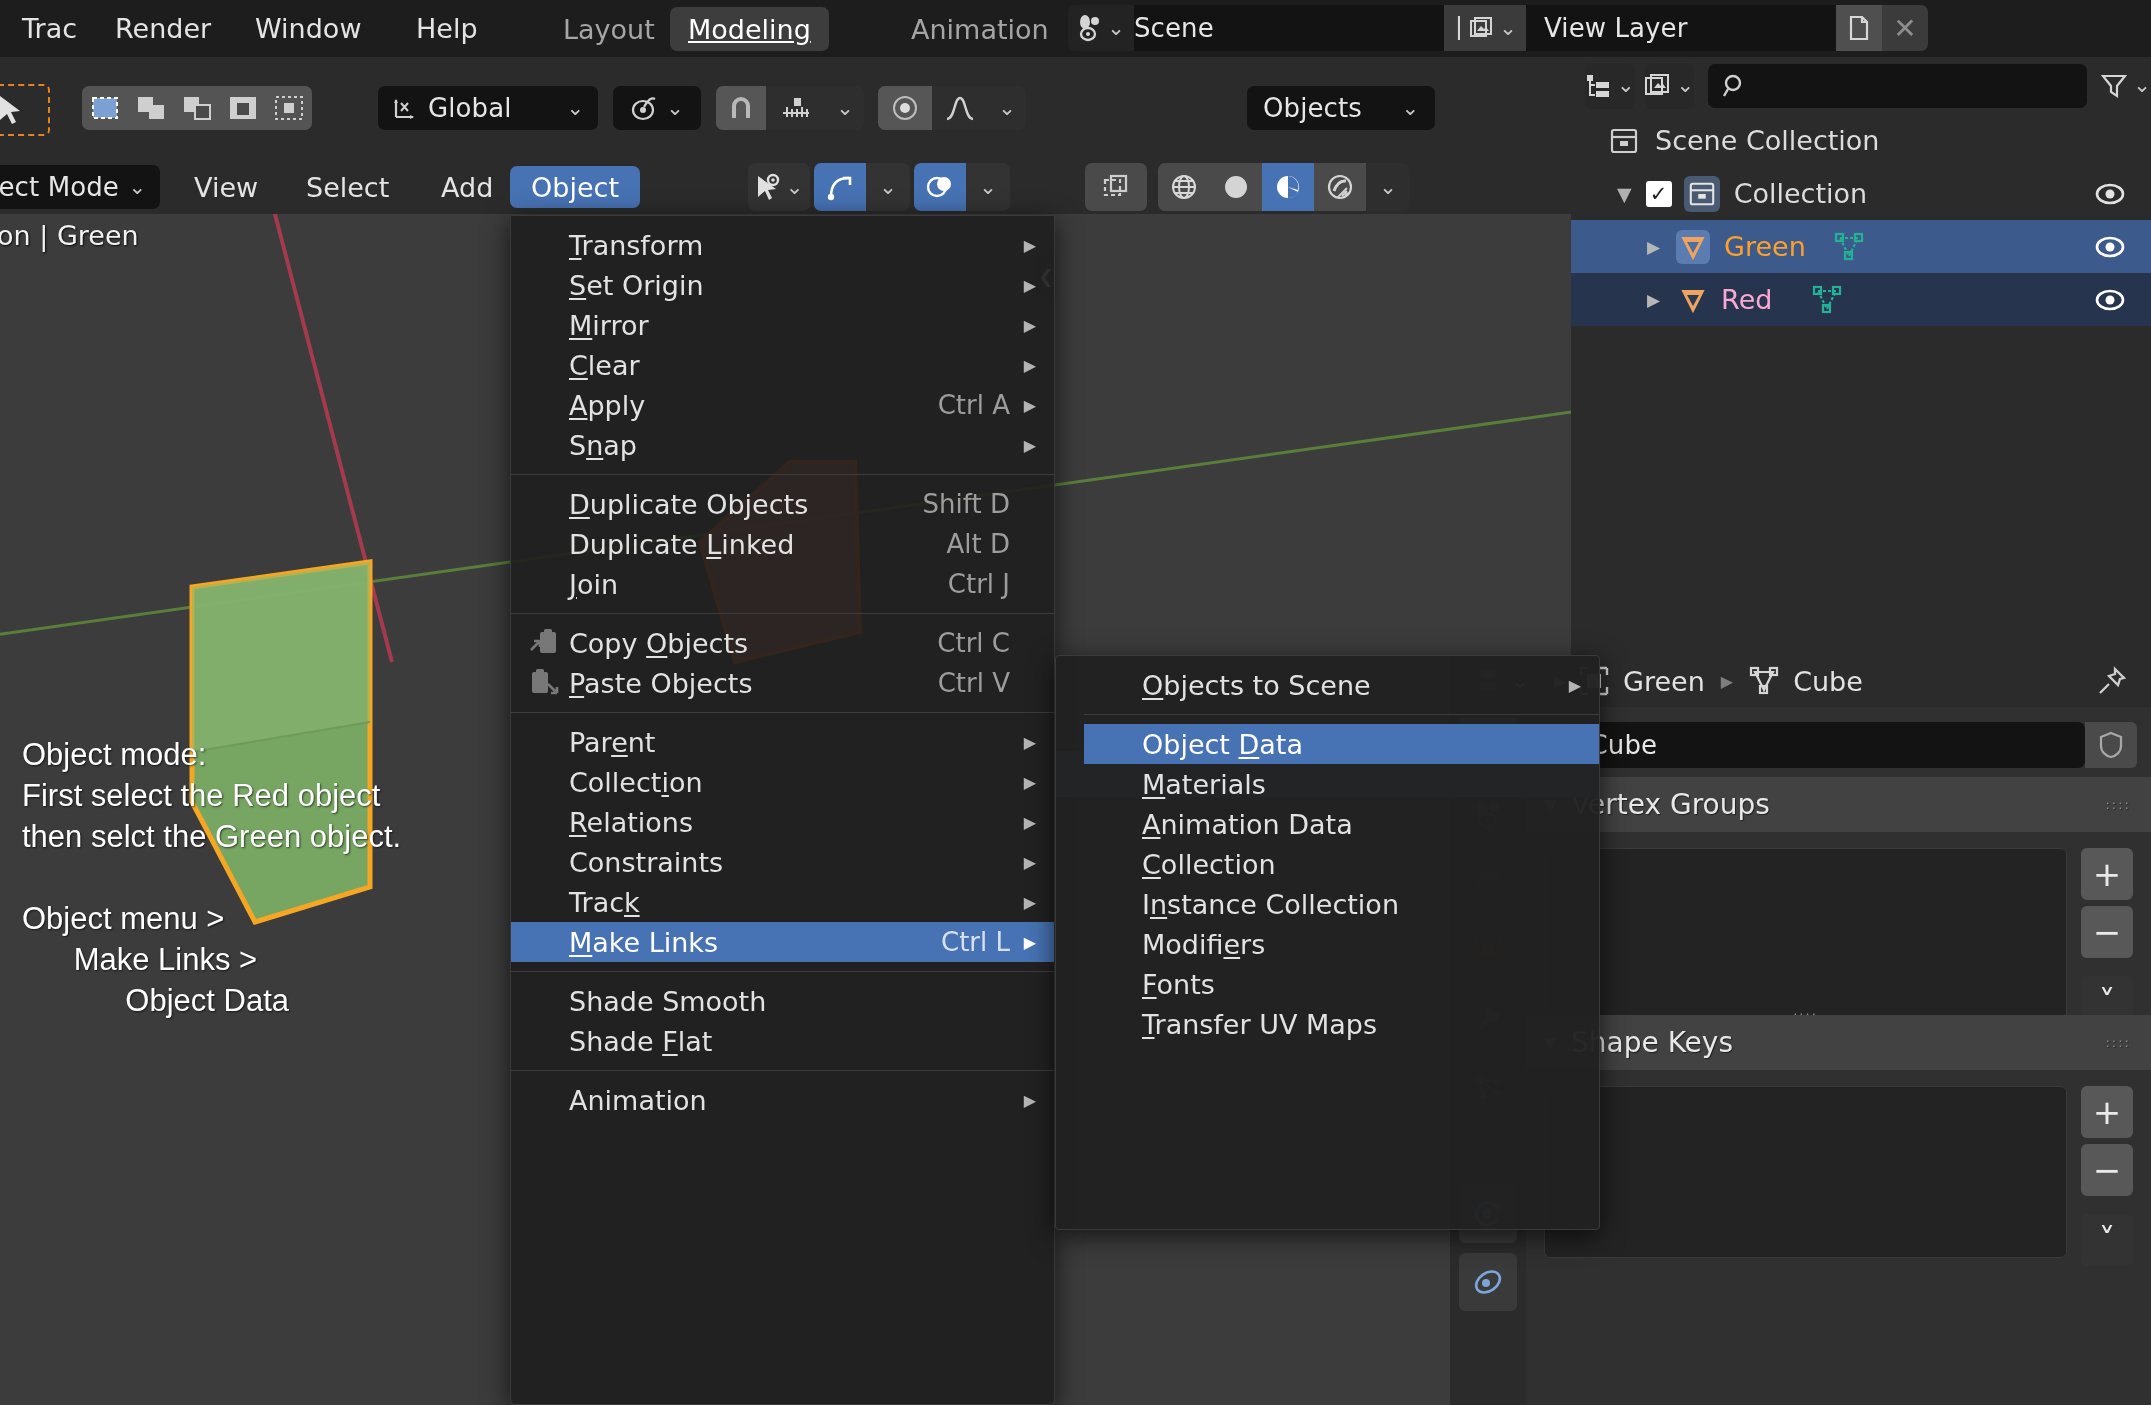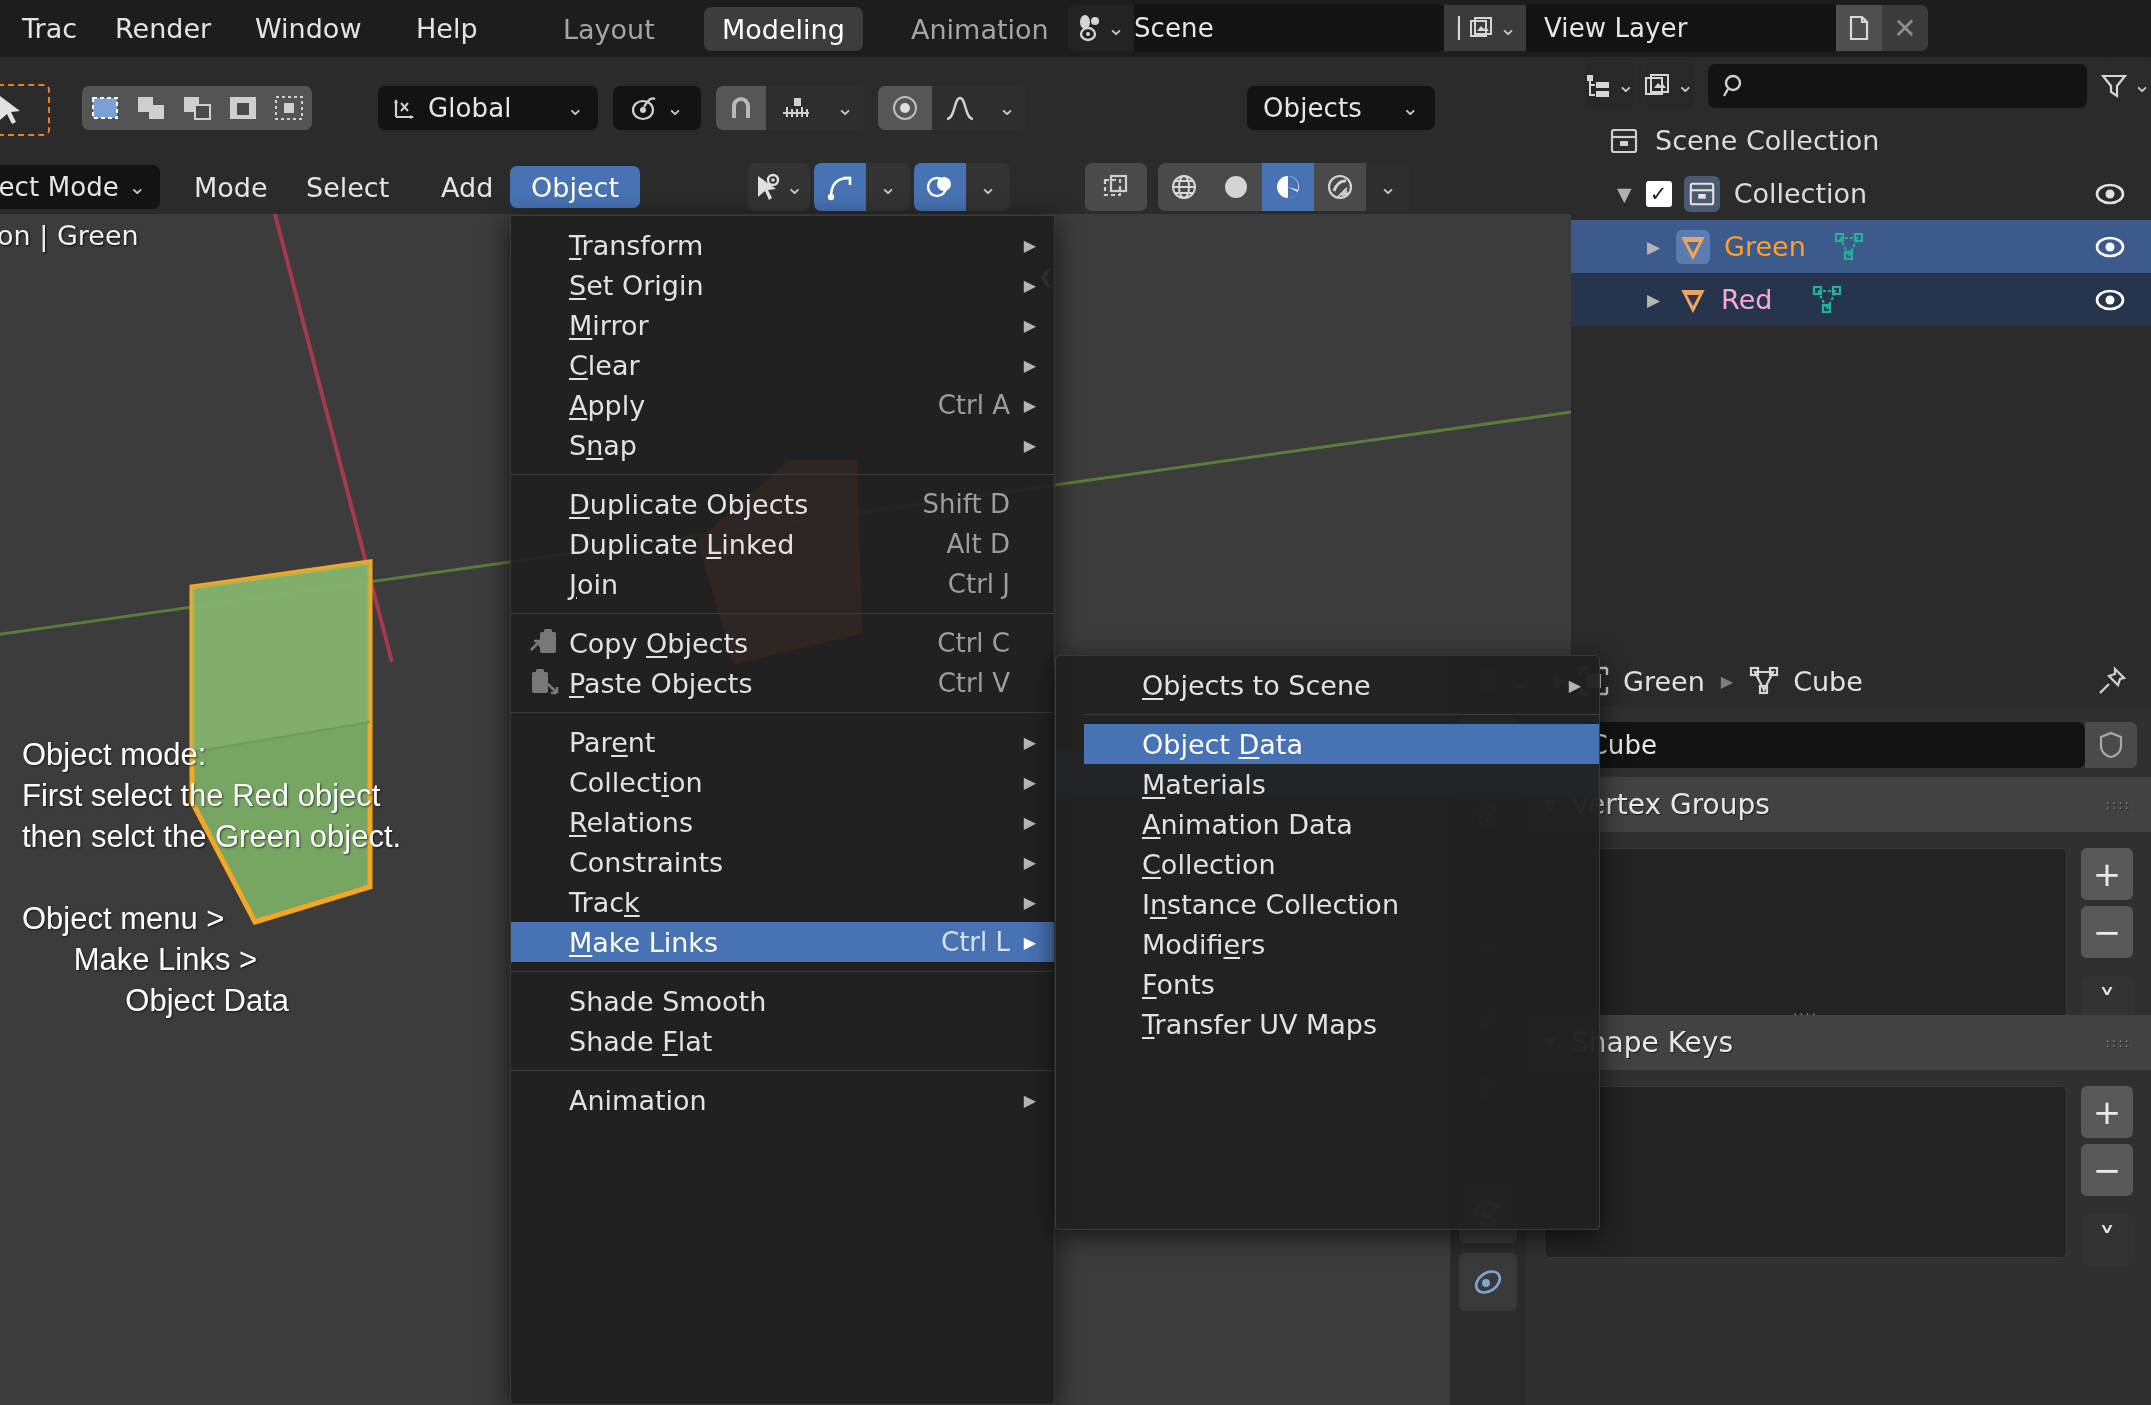--- a/index.html
+++ b/index.html
@@ -132,21 +132,21 @@
 
   <div id="topbar" class="abs">
     <span class="abs mitem" style="left:22px;">Trac</span>
     <span class="abs mitem" style="left:115px;">Render</span>
     <span class="abs mitem" style="left:255px;">Window</span>
     <span class="abs mitem" style="left:416px;">Help</span>
 
     <div class="abs wstab" style="left:545px; top:7px;">
       <span>Layout</span>
     </div>
-    <div class="abs wstab on" style="left:704px; top:7px;">
+    <div class="abs wstab on" style="left:670px; top:7px;text-decoration:underline;">
       <span>Modeling</span>
     </div>
     <div class="abs wstab" style="left:893px; top:7px;">
       <span>Animation</span>
     </div>
 
     <div class="abs idblock" style="left:1068px; top:5px;">
       <div style="width:66px;height:46px;background:#232323;border-radius:7px 0 0 7px;
                   display:flex;align-items:center;justify-content:center;gap:4px;">
         <svg width="26" height="28" viewBox="0 0 26 28">
@@ -304,21 +304,21 @@
 
   <div id="vpheader" class="abs"></div>
 
   <div class="abs fieldbox" style="left:-60px; top:162px; width:220px; height:44px;
        top:165px; padding:0 14px; justify-content:space-between;">
     <span class="txt">Object Mode</span>
     <span class="chev">⌄</span>
   </div>
 
   <div class="abs menubtn" style="left:178px; top:166px;">
-    <span>Mode</span>
+    <span>View</span>
   </div>
   <div class="abs menubtn" style="left:290px; top:166px;">
     <span>Select</span>
   </div>
   <div class="abs menubtn" style="left:425px; top:166px;">
     <span>Add</span>
   </div>
   <div class="abs menubtn on" style="left:510px; top:166px; width:130px;
        justify-content:center;">
     <span>Object</span>

